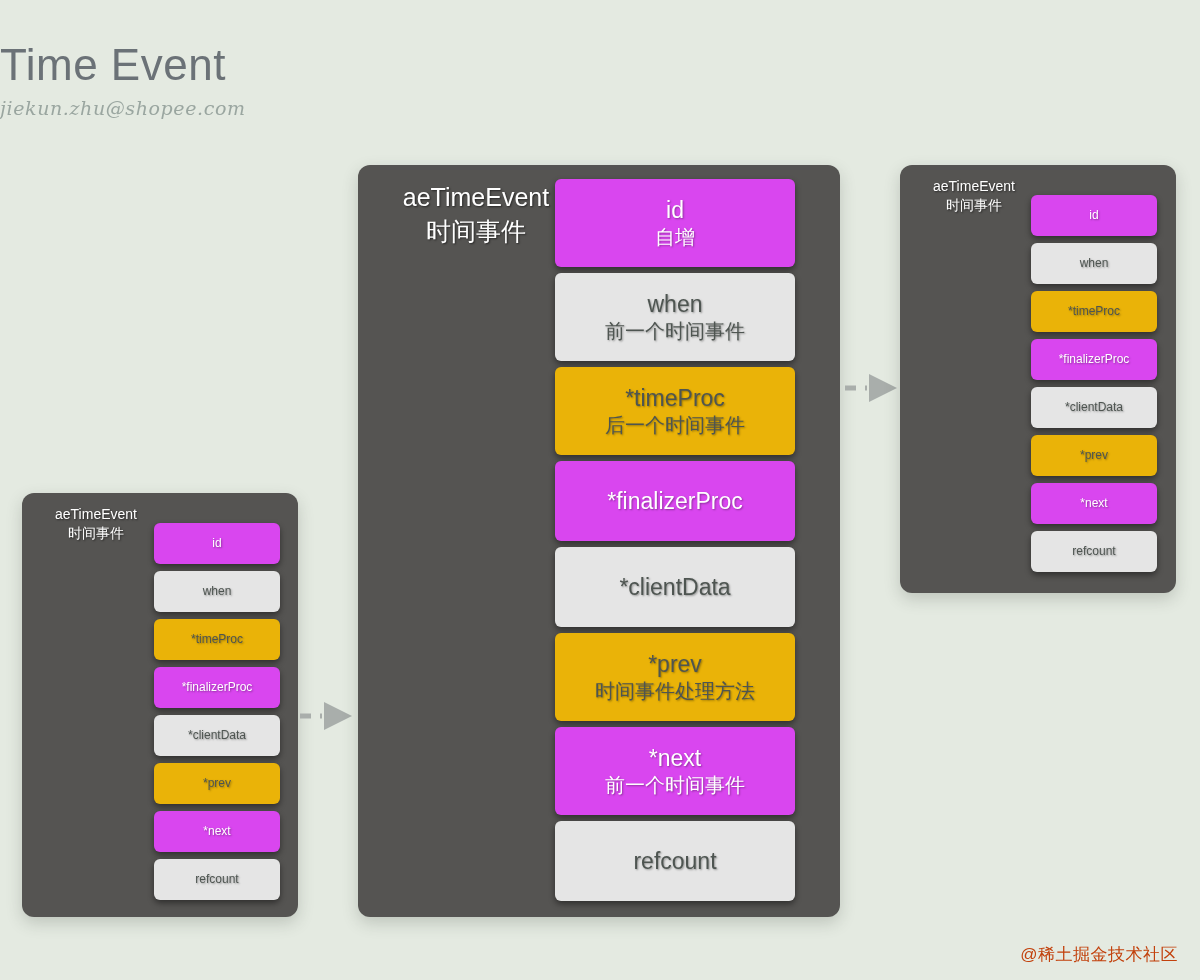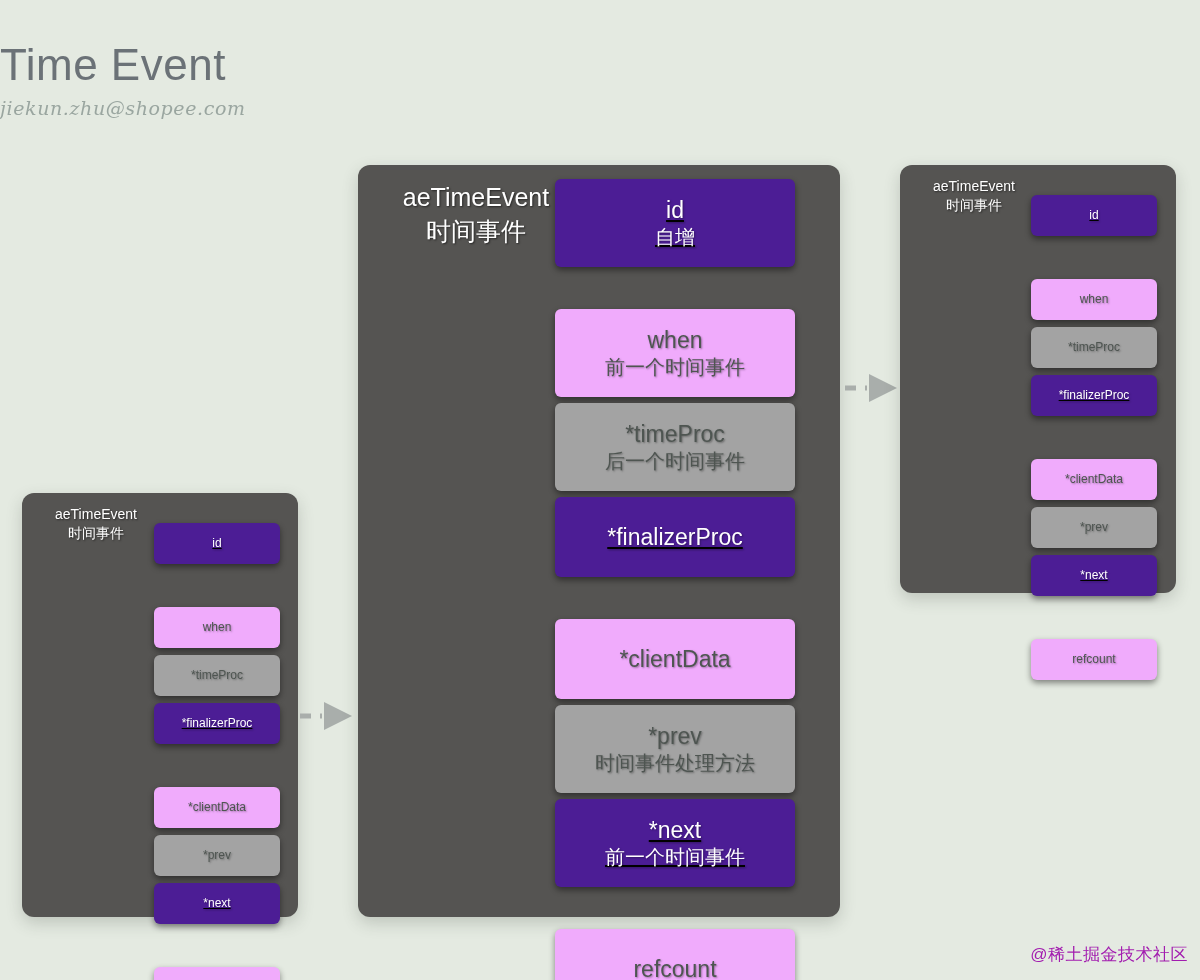--- a/index.html
+++ b/index.html
@@ -69,23 +69,23 @@
     box-sizing: border-box;
   }
   .field .fname {
     line-height: 1.25;
     text-shadow: 1px 1px 2px rgba(0,0,0,0.35);
   }
   .field .fdesc {
     line-height: 1.25;
     text-shadow: 1px 1px 2px rgba(0,0,0,0.35);
   }
-  .f-blue  { background: #4c1d95; text-decoration: underline; }
-  .f-green { background: #f0abfc; margin-top: 36px; }
-  .f-yellow{ background: #a3a3a3; }
+  .f-blue  { background: #d946ef; }
+  .f-green { background: #e5e5e5; }
+  .f-yellow{ background: #eab308; }
   .t-light { color: #ffffff; }
   .t-dark  { color: #4e5551; }
 
   
   #card-main {
     left: 358px;
     top: 165px;
     width: 482px;
     height: 752px;
   }
@@ -149,24 +149,24 @@
   
   .arrow {
     position: absolute;
   }
   #arrow-left-to-main { left: 298px; top: 698px; }
   #arrow-main-to-right { left: 843px; top: 370px; }
 
   
   .watermark {
     position: absolute;
-    right: 12px;
+    right: 22px;
     bottom: 14px;
     font-size: 17px;
-    color: #a21caf;
+    color: #c2410c;
     letter-spacing: 0.5px;
   }
 </style>
 </head>
 <body>
 
 <div class="header">
   <div class="title">Time Event</div>
   <div class="subtitle">jiekun.zhu@shopee.com</div>
 </div>

